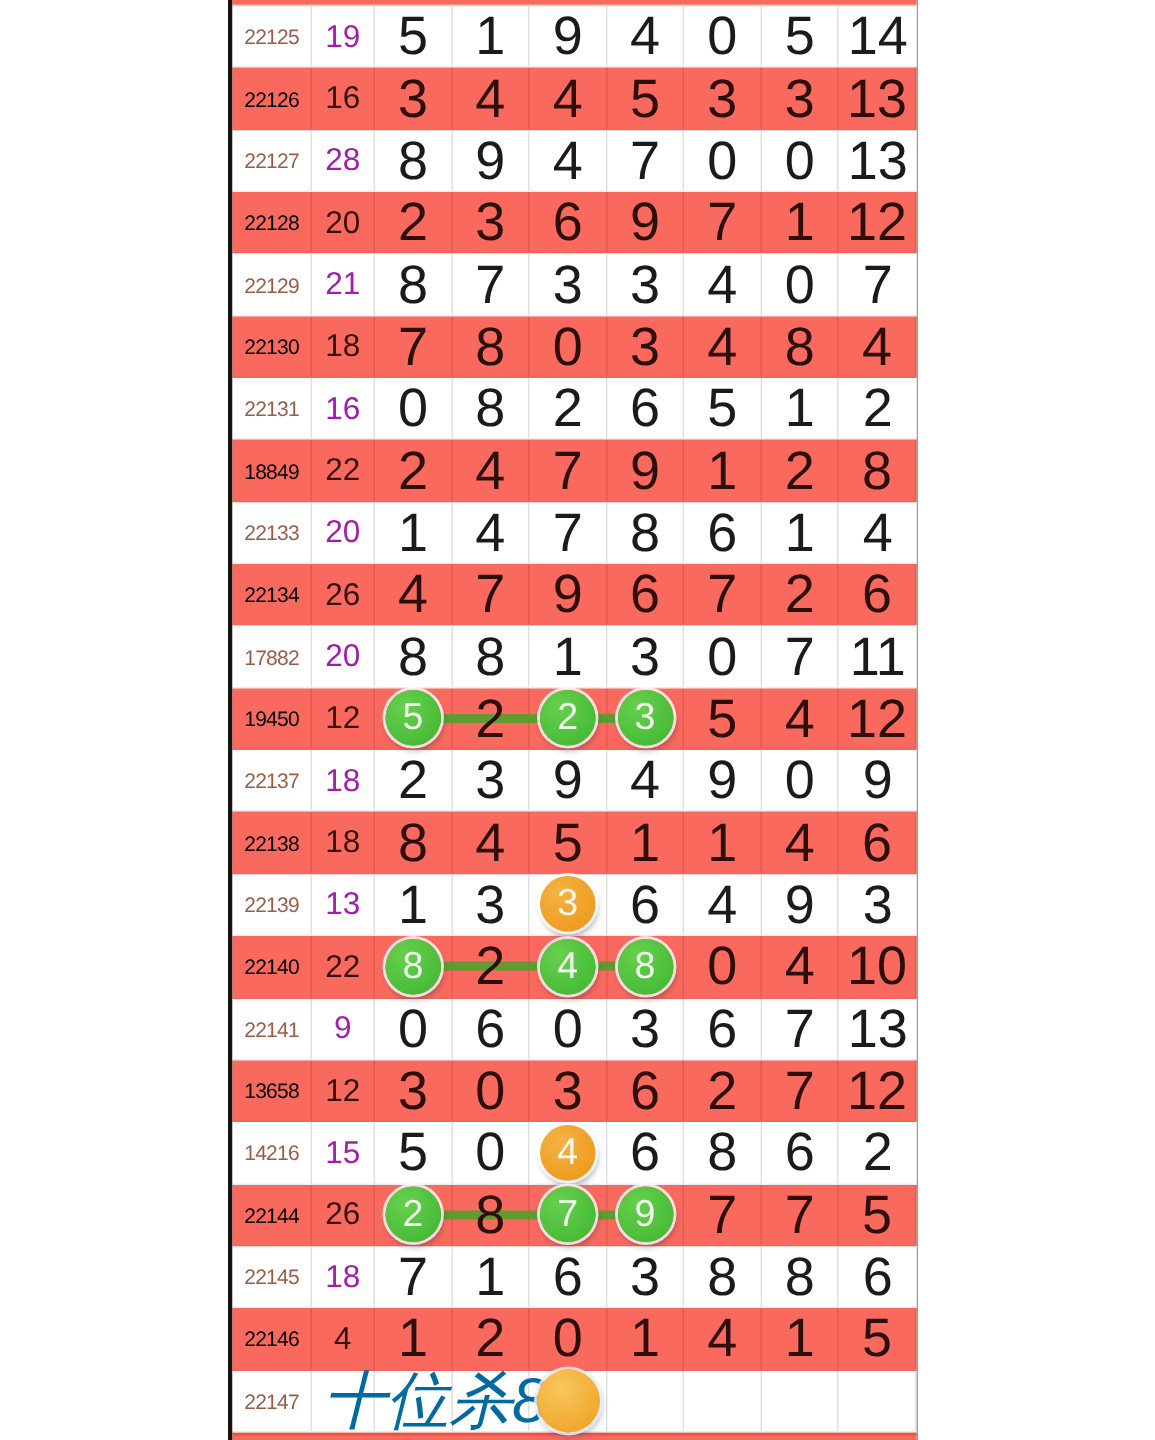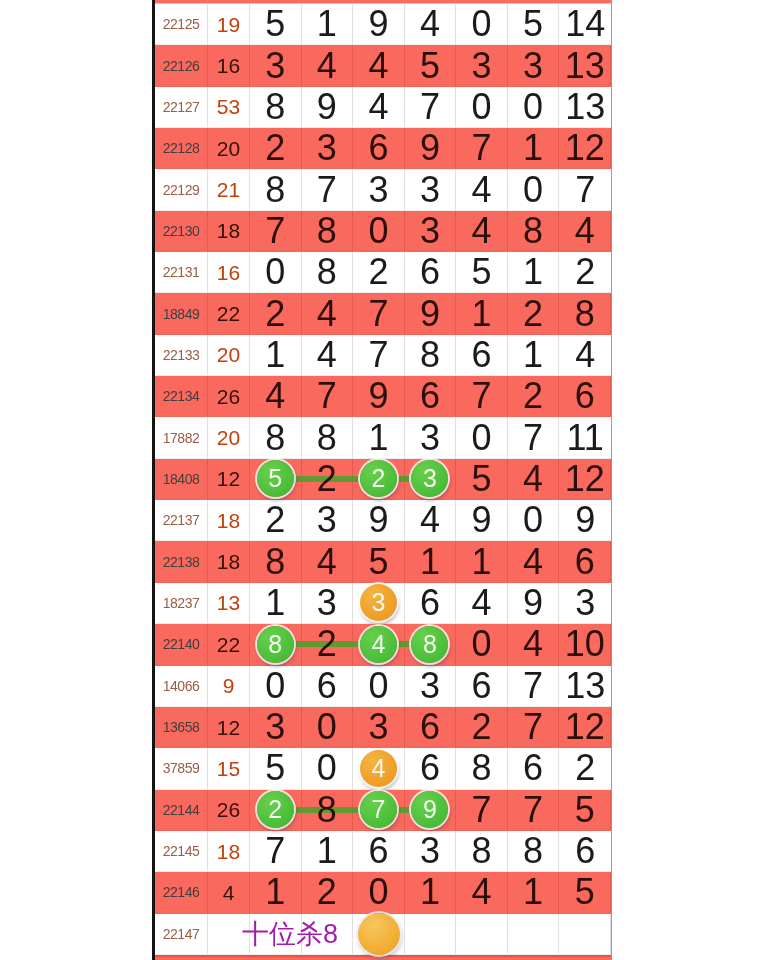--- a/index.html
+++ b/index.html
@@ -12,33 +12,33 @@
     position:absolute;left:152px;top:0;width:456px;
     border-left:3px solid #171310;
     border-right:1px solid #9b9b9b;
     box-sizing:content-box;
   }
   .sliver{width:456px;background:#f9695e;}
   .sliver.top{height:4px;border-bottom:1px solid rgba(255,255,255,0.55);box-sizing:border-box;}
   .sliver.bottom{height:6px;border-top:2px solid #f2503d;box-sizing:border-box;}
   .row{
     display:flex;height:41.35px;position:relative;background:#ffffff;
-    box-sizing:border-box;border-bottom:1px solid rgba(0,0,0,0.07);
+    box-sizing:border-box;border-bottom:1px solid rgba(0,0,0,0.07);justify-content:center;
   }
   .row.red{background:#f9695e;border-bottom:1px solid rgba(0,0,0,0.03);}
   .cell{
     box-sizing:border-box;border-right:1px solid rgba(0,0,0,0.12);
     display:flex;align-items:center;justify-content:center;
     height:100%;position:relative;
   }
   .row.red .cell{border-right:1px solid rgba(140,20,10,0.18);}
   .cell:last-child{border-right:none;}
   .period{width:53px;font-size:14px;color:#9b5c45;letter-spacing:-0.5px;}
-  .row.red .period{color:#404040;}
-  .count{width:42px;font-size:21px;color:#c2410c;}
+  .row.red .period{color:#000000;}
+  .count{width:42px;font-size:21px;color:#a21caf;}
   .row.red .count{color:#36100a;}
   .digit{width:51.57px;font-size:36px;color:#1b1b1b;}
   .row.red .digit{color:#2c0f0b;}
   .num{position:relative;z-index:2;line-height:1;}
   .link{
     position:absolute;top:50%;margin-top:-3px;height:6px;
     background:rgba(72,162,40,0.85);z-index:1;border-radius:2px;
   }
   .circle{
     width:37px;height:37px;border-radius:50%;
@@ -50,22 +50,22 @@
     background:radial-gradient(circle at 35% 30%, #66d04d, #3eb52f);
     box-shadow:0 0 0 2px rgba(255,255,255,0.8), 1px 3px 4px rgba(40,40,60,0.45);
   }
   .circle.orange{
     background:radial-gradient(circle at 35% 30%, #f3b344, #ec9414);
     box-shadow:0 0 0 2px rgba(255,255,255,0.8), 1px 3px 4px rgba(40,40,60,0.45);
     color:#fdf6ea;
   }
   .note{
     position:absolute;left:56px;top:50%;transform:translateY(-50%);
-    width:158px;text-align:center;font-size:27px;color:#a21caf;
-    z-index:4;white-space:nowrap;line-height:1;
+    width:158px;text-align:center;font-size:42px;color:#0369a1;
+    z-index:4;white-space:nowrap;line-height:1;font-style:italic;
   }
   .ball{
     position:absolute;left:202.9px;top:50%;transform:translateY(-50%);
     width:42px;height:42px;border-radius:50%;z-index:4;
     background:radial-gradient(circle at 38% 30%, #f8c75d, #ee9d1d);
     box-shadow:0 0 0 2px rgba(235,238,245,0.85), 1px 3px 5px rgba(70,80,110,0.45);
   }
 </style>
 </head>
 <body>
@@ -130,21 +130,21 @@
           </div>
           <div class="cell digit">
             <span class="num">13</span>
           </div>
         </div>
         <div class="row">
           <div class="cell period">
             <span class="num">22127</span>
           </div>
           <div class="cell count">
-            <span class="num">53</span>
+            <span class="num">28</span>
           </div>
           <div class="cell digit">
             <span class="num">8</span>
           </div>
           <div class="cell digit">
             <span class="num">9</span>
           </div>
           <div class="cell digit">
             <span class="num">4</span>
           </div>
@@ -390,21 +390,21 @@
             <span class="num">7</span>
           </div>
           <div class="cell digit">
             <span class="num">11</span>
           </div>
         </div>
         <div class="row red">
           <div class="link" style="left: 120.785px; width: 103.14px;"></div>
           <div class="link" style="left: 223.925px; width: 51.57px;"></div>
           <div class="cell period">
-            <span class="num">18408</span>
+            <span class="num">19450</span>
           </div>
           <div class="cell count">
             <span class="num">12</span>
           </div>
           <div class="cell digit">
             <span class="circle green">5</span>
           </div>
           <div class="cell digit">
             <span class="num">2</span>
           </div>
@@ -477,21 +477,21 @@
           </div>
           <div class="cell digit">
             <span class="num">4</span>
           </div>
           <div class="cell digit">
             <span class="num">6</span>
           </div>
         </div>
         <div class="row">
           <div class="cell period">
-            <span class="num">18237</span>
+            <span class="num">22139</span>
           </div>
           <div class="cell count">
             <span class="num">13</span>
           </div>
           <div class="cell digit">
             <span class="num">1</span>
           </div>
           <div class="cell digit">
             <span class="num">3</span>
           </div>
@@ -537,21 +537,21 @@
           </div>
           <div class="cell digit">
             <span class="num">4</span>
           </div>
           <div class="cell digit">
             <span class="num">10</span>
           </div>
         </div>
         <div class="row">
           <div class="cell period">
-            <span class="num">14066</span>
+            <span class="num">22141</span>
           </div>
           <div class="cell count">
             <span class="num">9</span>
           </div>
           <div class="cell digit">
             <span class="num">0</span>
           </div>
           <div class="cell digit">
             <span class="num">6</span>
           </div>
@@ -595,21 +595,21 @@
           </div>
           <div class="cell digit">
             <span class="num">7</span>
           </div>
           <div class="cell digit">
             <span class="num">12</span>
           </div>
         </div>
         <div class="row">
           <div class="cell period">
-            <span class="num">37859</span>
+            <span class="num">14216</span>
           </div>
           <div class="cell count">
             <span class="num">15</span>
           </div>
           <div class="cell digit">
             <span class="num">5</span>
           </div>
           <div class="cell digit">
             <span class="num">0</span>
           </div>

